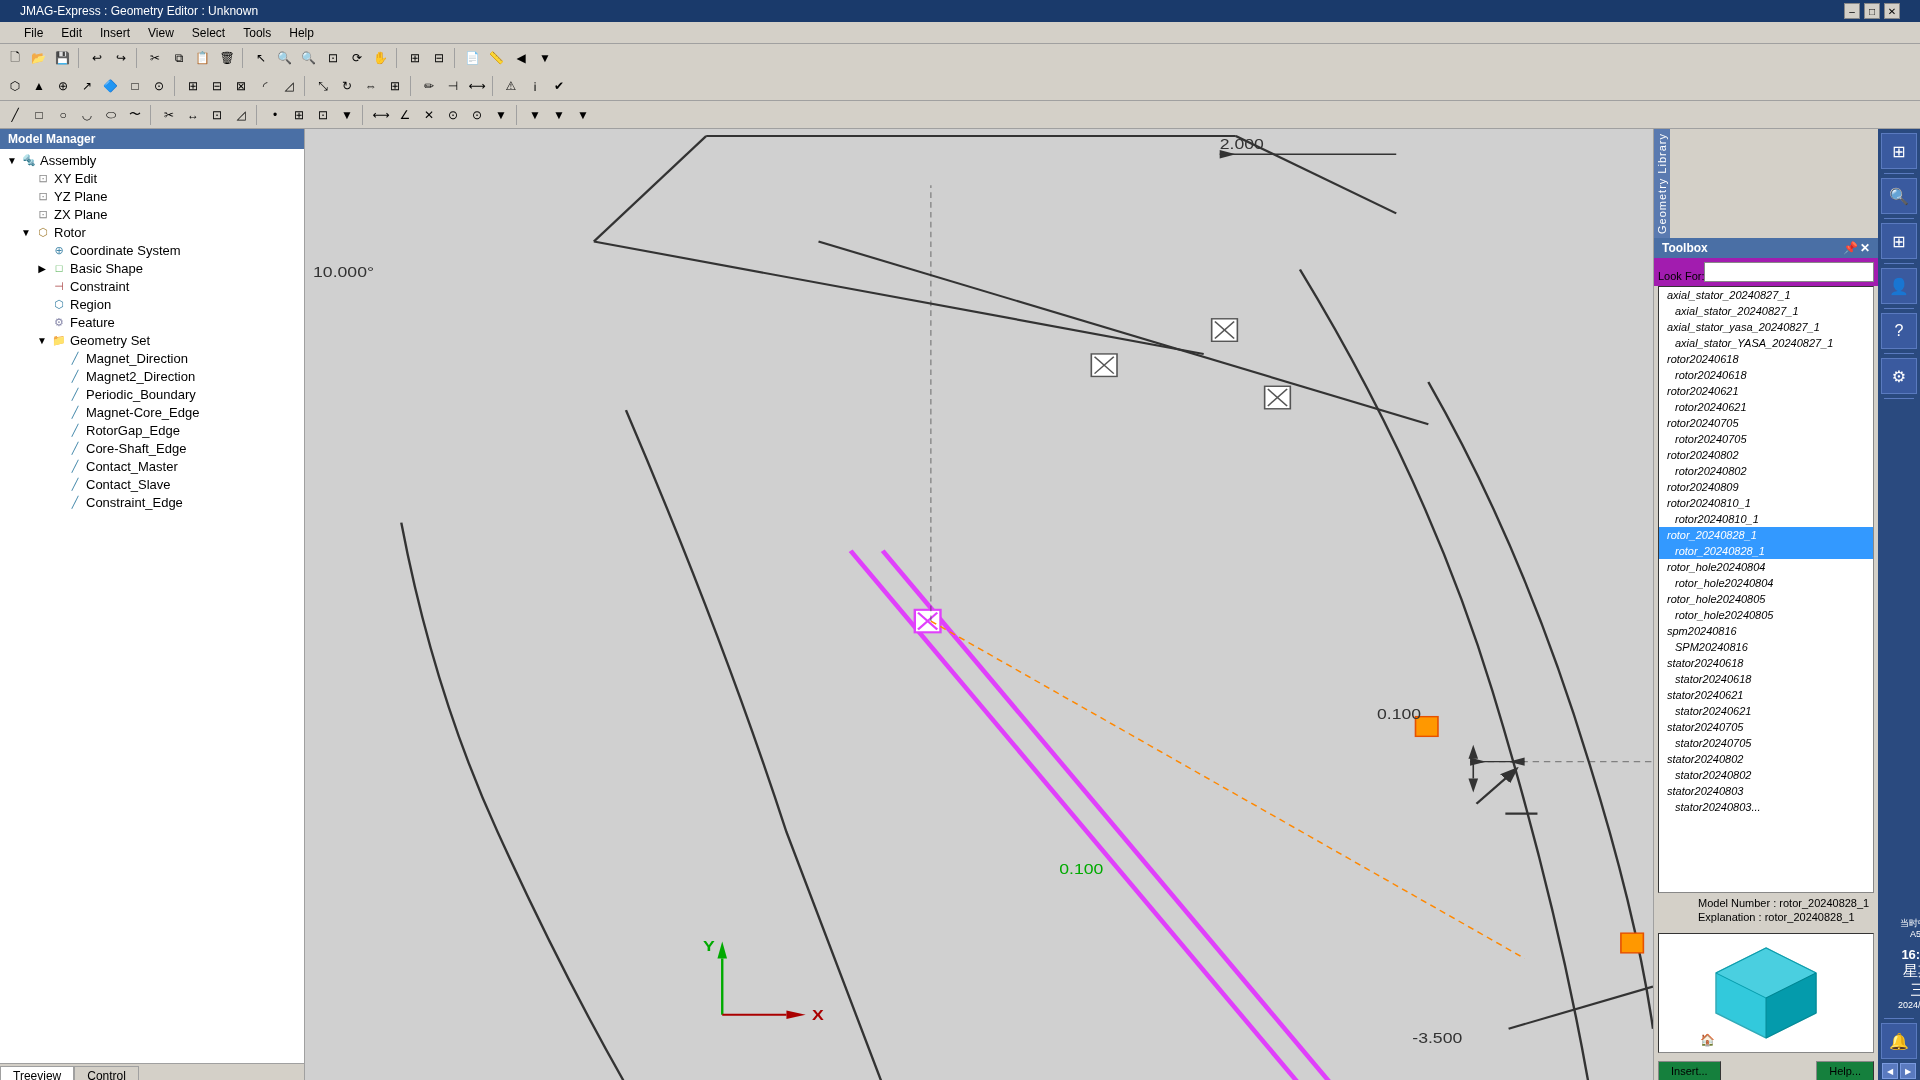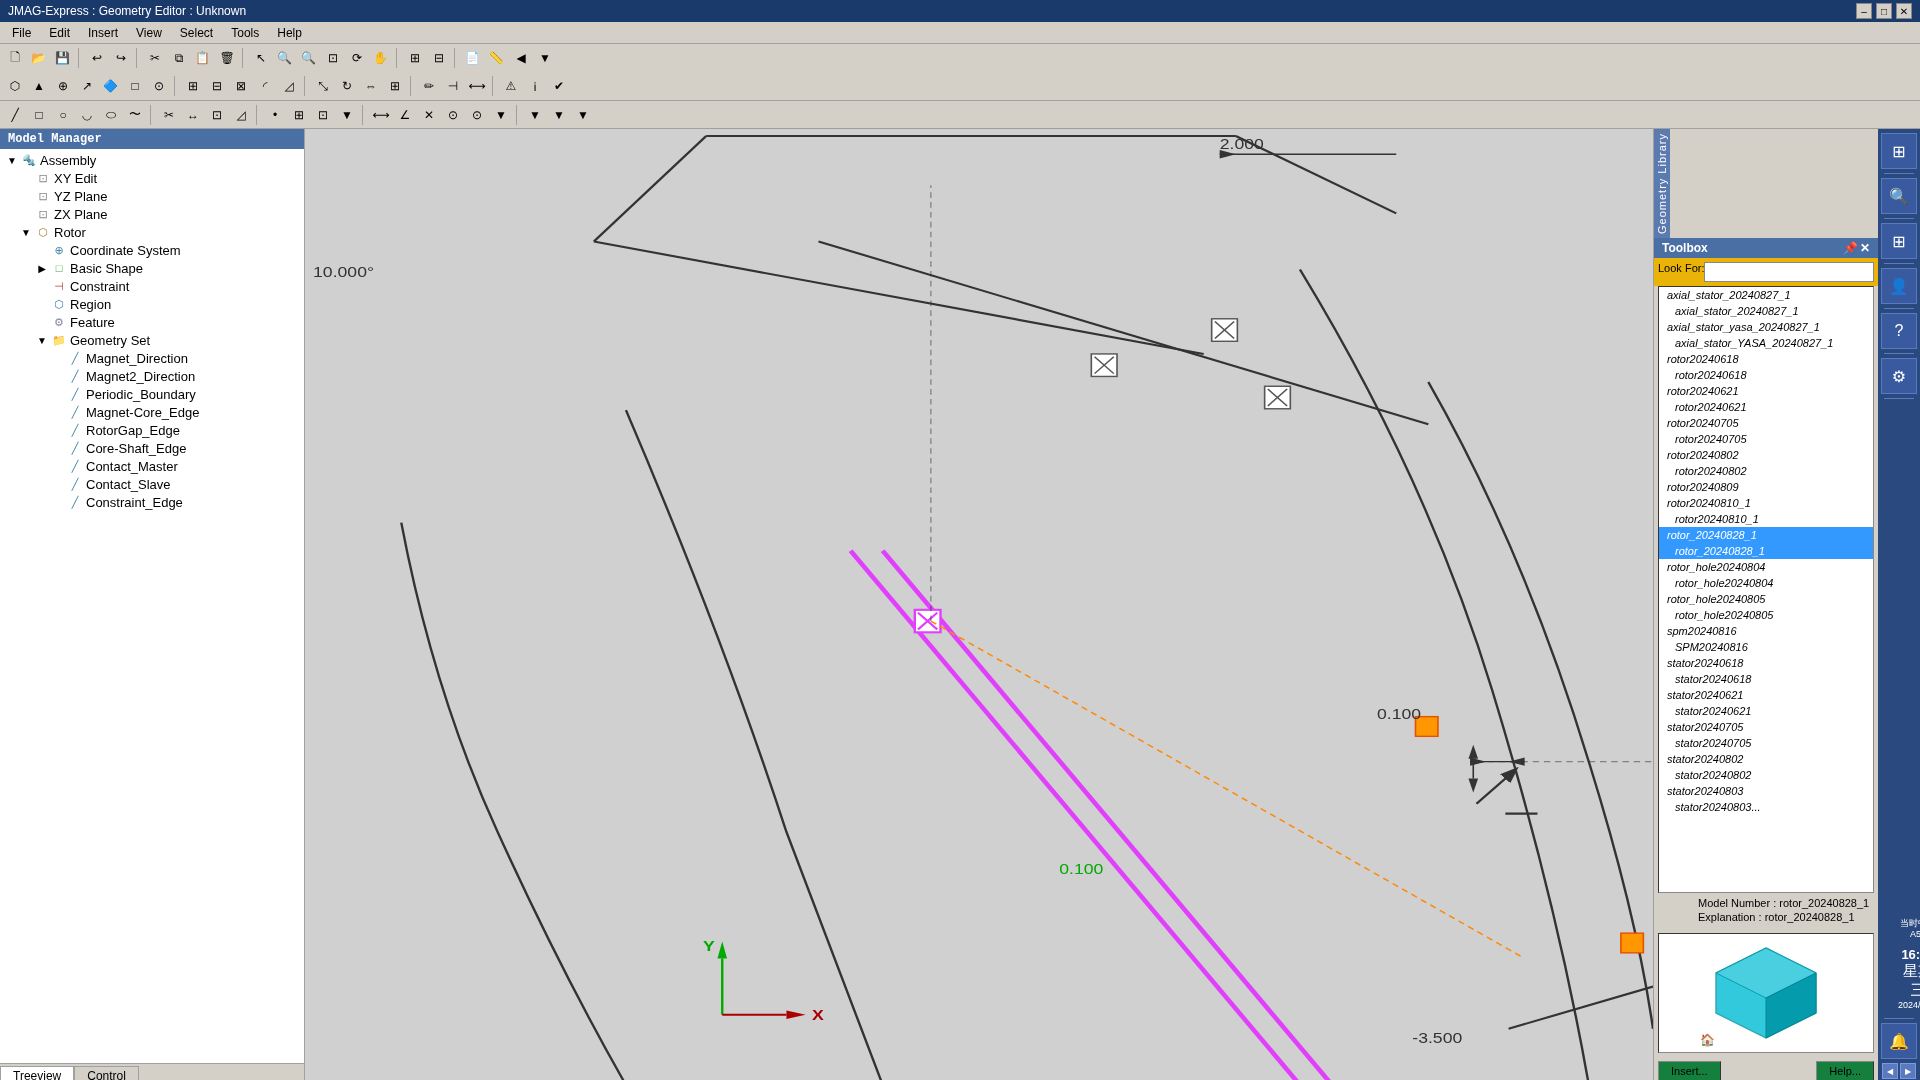--- a/index.html
+++ b/index.html
@@ -6,33 +6,33 @@
     body { width: 1920px; height: 1080px; overflow: hidden; font-family: 'Segoe UI', Arial, sans-serif; font-size: 12px; background: #d4d0c8; }
 
     
     .title-bar {
       height: 22px;
       background: #1a3a6b;
       color: white;
       display: flex;
       align-items: center;
       justify-content: space-between;
-      padding: 0 8px;
+      padding: 0 20px;
       font-size: 12px;
     }
     .title-bar-controls { display: flex; gap: 4px; }
     .title-btn { width: 16px; height: 16px; background: #d4d0c8; border: 1px solid #888; font-size: 10px; display: flex; align-items: center; justify-content: center; cursor: pointer; color: #000; }
 
     
     .menu-bar {
       height: 22px;
       background: #d4d0c8;
       display: flex;
       align-items: center;
-      padding: 0 4px;
+      padding: 0 16px;
       border-bottom: 1px solid #a0a0a0;
       gap: 2px;
     }
     .menu-item { padding: 2px 8px; font-size: 12px; cursor: pointer; }
 
     
     .toolbar-area {
       background: #d4d0c8;
       border-bottom: 1px solid #a0a0a0;
     }
@@ -66,21 +66,20 @@
       border-right: 1px solid #a0a0a0;
       display: flex;
       flex-direction: column;
     }
     .panel-title {
       background: #4a6fa5;
       color: white;
       padding: 3px 8px;
       font-size: 12px;
       font-weight: bold;
-      font-family: Liberation Mono, monospace;
     }
     .tree-area {
       flex: 1;
       overflow-y: auto;
       background: white;
       padding: 2px;
     }
     .tree-item {
       display: flex;
       align-items: center;
@@ -135,21 +134,21 @@
       color: white;
       padding: 3px 8px;
       font-size: 12px;
       font-weight: bold;
       display: flex;
       justify-content: space-between;
       align-items: center;
     }
     .toolbox-title-btns { display: flex; gap: 2px; }
     .toolbox-title-btn { color: white; cursor: pointer; font-size: 12px; }
-    .toolbox-search { padding: 4px; background: #eab308; display: flex; align-items: flex-start; gap: 0; }
+    .toolbox-search { padding: 4px; background: #a21caf; display: flex; align-items: flex-end; gap: 0; }
     .toolbox-search label { font-size: 11px; white-space: nowrap; }
     .toolbox-search input { flex: 1; height: 20px; border: 1px inset #888; font-size: 11px; padding: 0 2px; }
     .toolbox-list { flex: 1; overflow-y: auto; background: white; border: 1px inset #888; margin: 0 4px; font-style: italic; }
     .toolbox-list-item { padding: 2px 8px; font-size: 11px; cursor: pointer; }
     .toolbox-list-item.selected-blue { background: #3399ff; color: white; }
     .toolbox-list-item.sub { padding-left: 16px; font-size: 11px; }
     .toolbox-meta { padding: 4px; font-size: 11px; }
     .toolbox-meta div { margin-bottom: 2px; padding-left: 40px; }
     .toolbox-preview {
       height: 120px;

